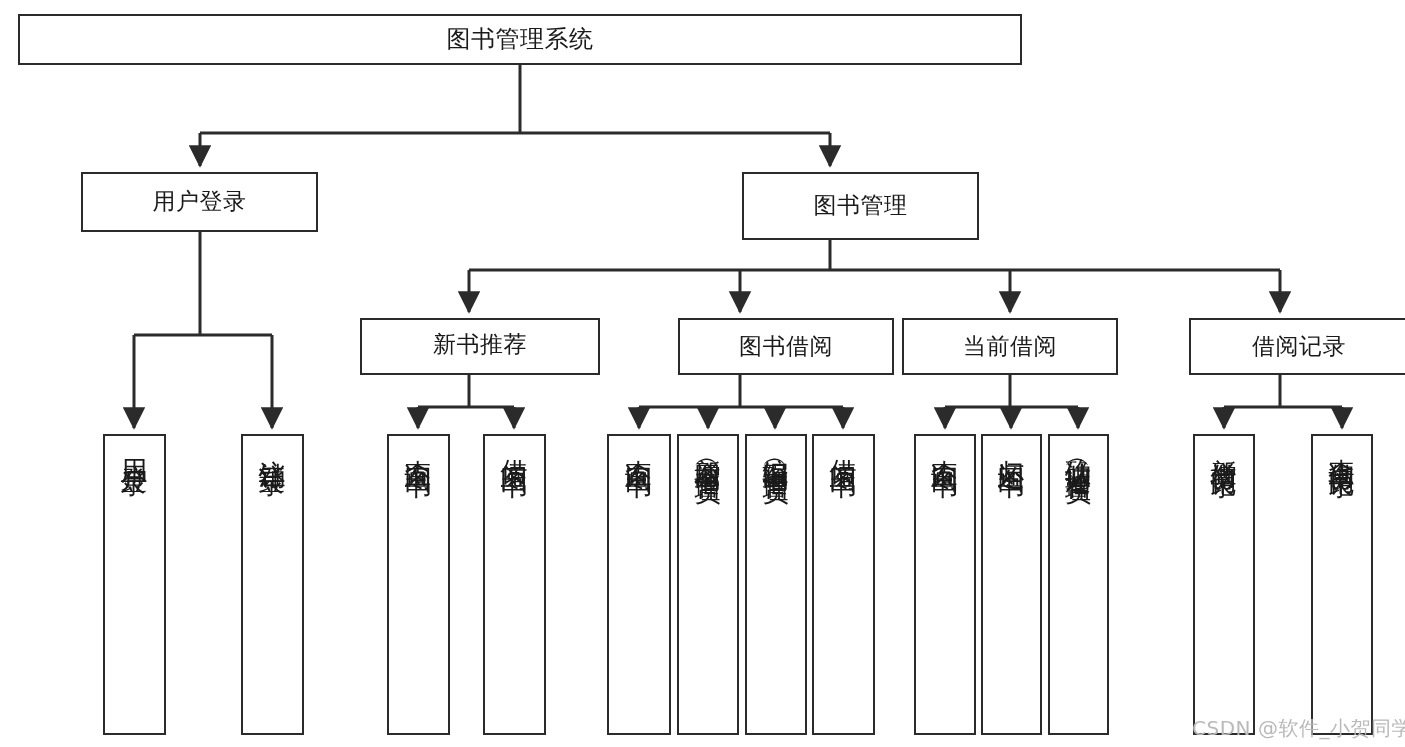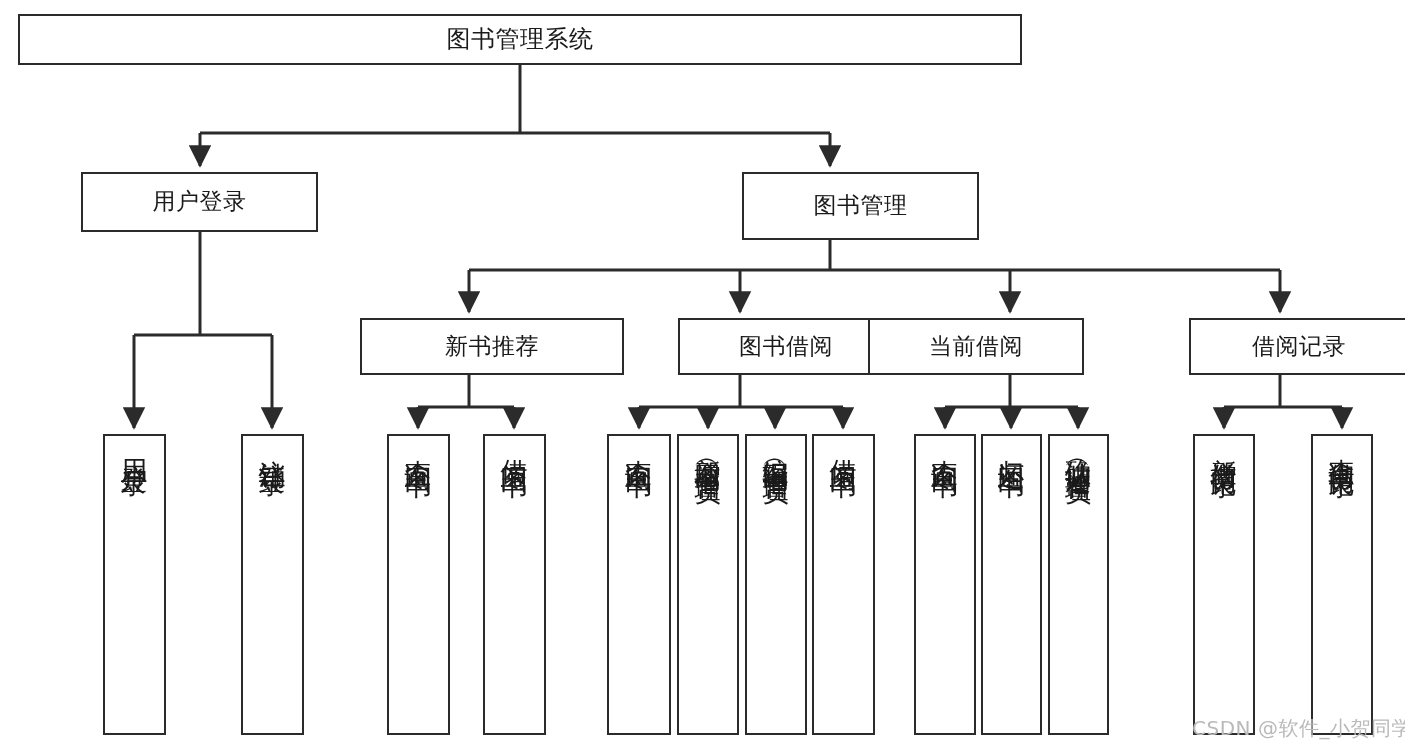--- a/index.html
+++ b/index.html
@@ -135,27 +135,27 @@
     <span class="node-label">图书管理系统</span>
   </div>
 
   <div class="node horiz" style="left:81px; top:172px; width:237px; height:60px;">
     <span class="node-label">用户登录</span>
   </div>
   <div class="node horiz" style="left:711px; top:172px; width:237px; height:68px;margin-left:31px;">
     <span class="node-label">图书管理</span>
   </div>
 
-  <div class="node horiz" style="left:360px; top:318px; width:264px; height:57px;">
+  <div class="node horiz" style="left:360px; top:318px; width:240px; height:57px;font-family:Liberation Mono, monospace;">
     <span class="node-label">新书推荐</span>
   </div>
   <div class="node horiz" style="left:632px; top:318px; width:216px; height:57px;margin-left:46px;">
     <span class="node-label">图书借阅</span>
   </div>
-  <div class="node horiz" style="left:868px; top:318px; width:216px; height:57px;">
+  <div class="node horiz" style="left:902px; top:318px; width:216px; height:57px;">
     <span class="node-label">当前借阅</span>
   </div>
   <div class="node horiz" style="left:1170px; top:318px; width:220px; height:57px;margin-left:19px;">
     <span class="node-label">借阅记录</span>
   </div>
 
   <div class="node vert" style="left:103px; top:434px; width:63px; height:301px;">
     <span class="node-label">用户登录</span>
   </div>
   <div class="node vert" style="left:241px; top:434px; width:63px; height:301px;">

